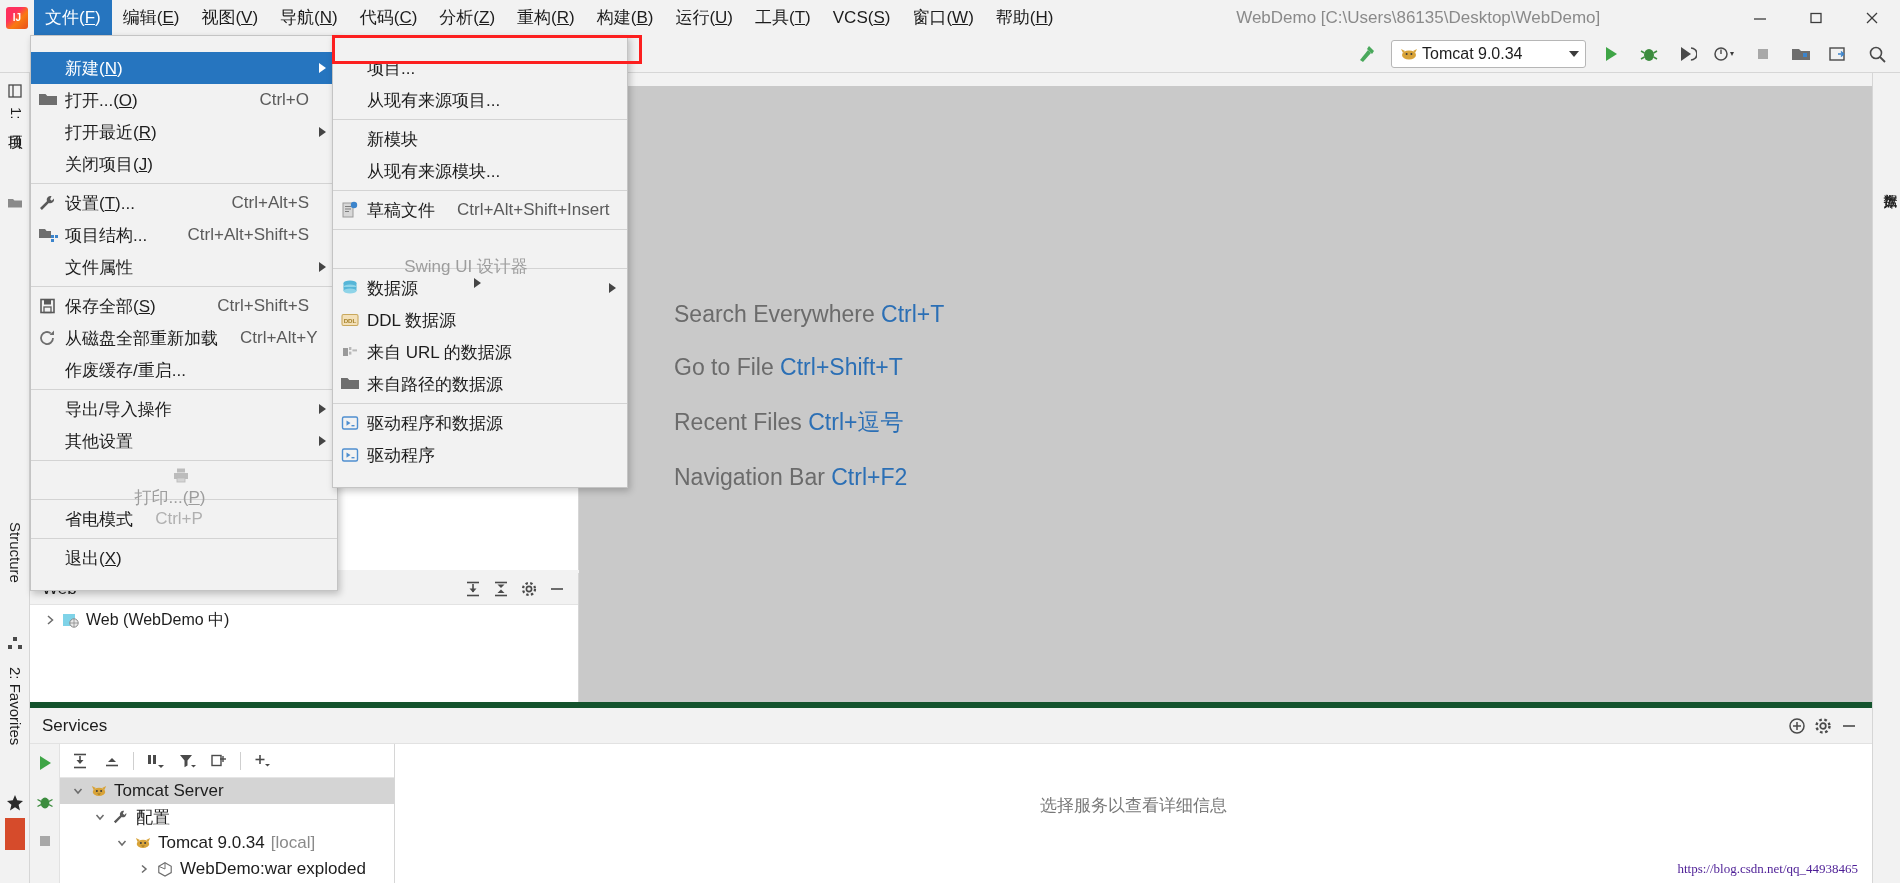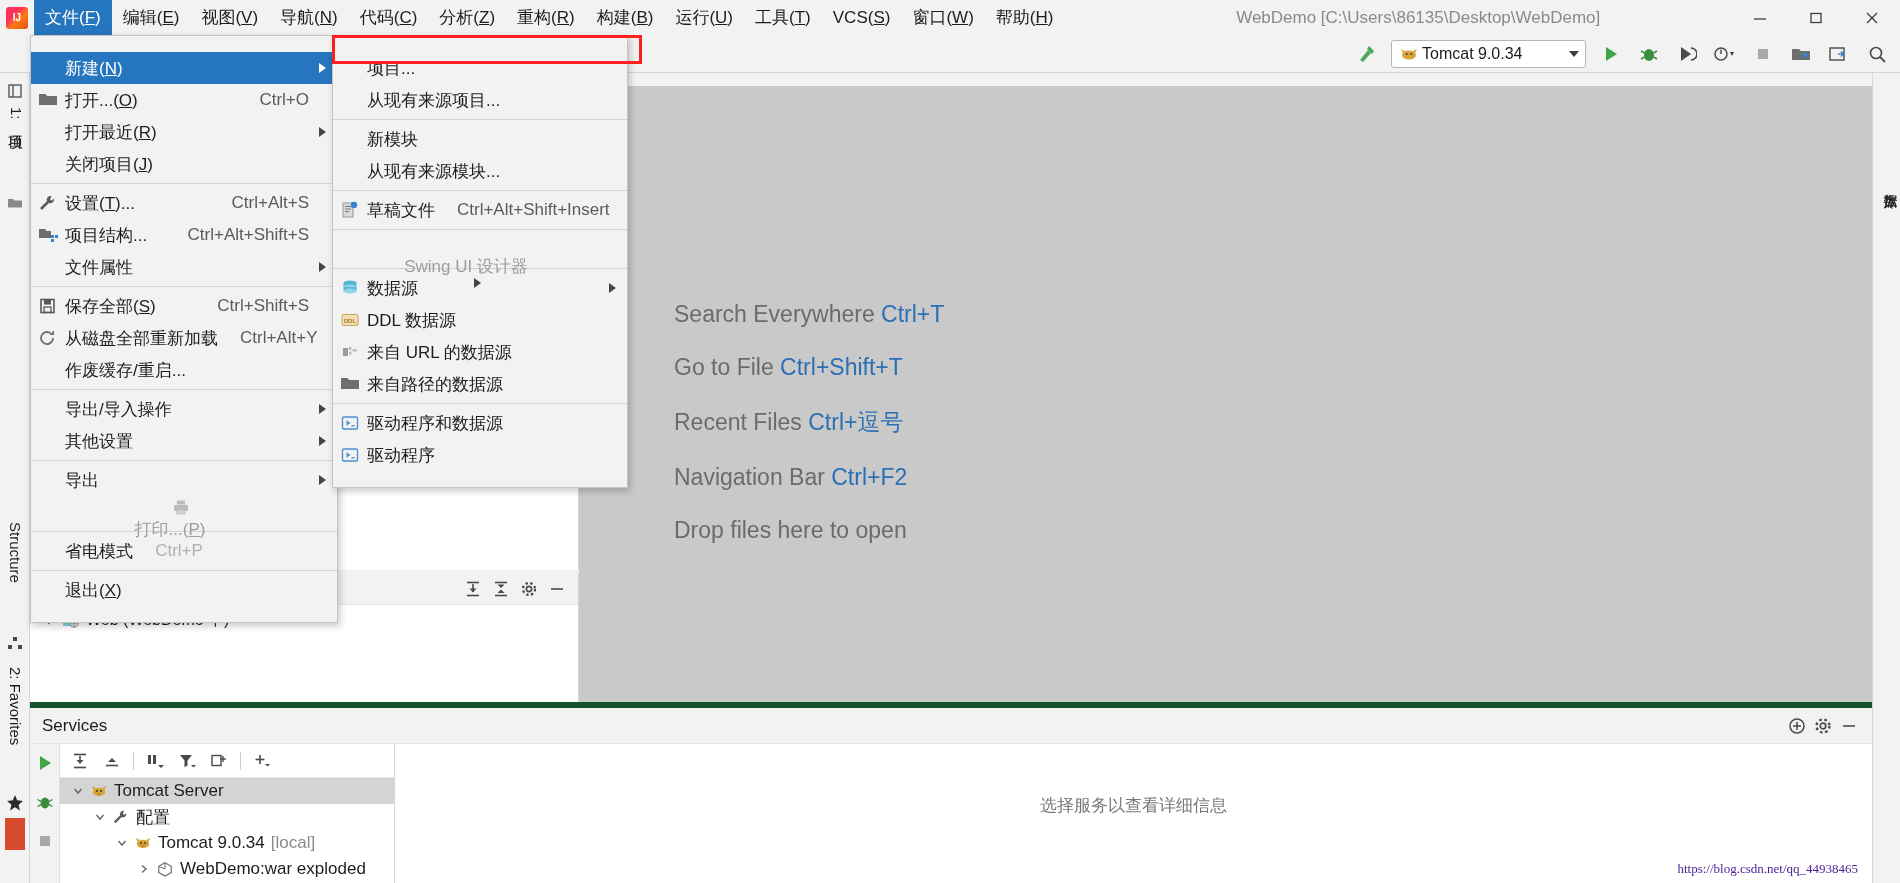--- a/index.html
+++ b/index.html
@@ -586,21 +586,20 @@
       <span style="visibility:hidden;">WebDemo [C:\Users\86135\Desktop\WebDemo]</span>
     </div>
   </div>
 
   <div class="editorarea">
     <div class="hints" id="hints">
         <div class="hint"><span>Search Everywhere </span><span class="key">Ctrl+T</span></div>
         <div class="hint"><span>Go to File </span><span class="key">Ctrl+Shift+T</span></div>
         <div class="hint"><span>Recent Files </span><span class="key">Ctrl+逗号</span></div>
         <div class="hint"><span>Navigation Bar </span><span class="key">Ctrl+F2</span></div>
-        <div class="hint"><span>Drop files here to open</span></div>
       </div>
   </div>
 
   <div class="webpanel">
     <div class="panel-header">
       <span class="ph-title">Web</span>
       <span class="ph-actions">
         <span class="ph-btn">
           <svg width="18" height="18" viewBox="0 0 18 18">
             <line x1="3" y1="2.5" x2="15" y2="2.5" stroke="#4a4a4a" stroke-width="1.6"></line>
@@ -920,28 +919,20 @@
       </div>
       <div class="menu-row">
         <span class="mi-icon"></span>
         <span class="mi-label">其他设置</span>
         <span class="mi-accel"></span>
         <span class="mi-sub">
           <span class="arrow-right"></span>
         </span>
       </div>
       <div class="menu-sep"></div>
-      <div class="menu-row">
-        <span class="mi-icon"></span>
-        <span class="mi-label">导出</span>
-        <span class="mi-accel"></span>
-        <span class="mi-sub">
-          <span class="arrow-right"></span>
-        </span>
-      </div>
       <div class="menu-row disabled">
         <span class="mi-icon">
           <svg width="20" height="18" viewBox="0 0 20 18">
             <rect x="3" y="7" width="14" height="6" fill="#bcbcbc"></rect>
             <rect x="6" y="2.5" width="8" height="4" fill="#bcbcbc"></rect>
             <rect x="6" y="12" width="8" height="4" fill="#d4d4d4" stroke="#bcbcbc" stroke-width="0.9"></rect>
           </svg>
         </span>
         <span class="mi-label">打印...(<u>P</u>)</span>
         <span class="mi-accel">Ctrl+P</span>

